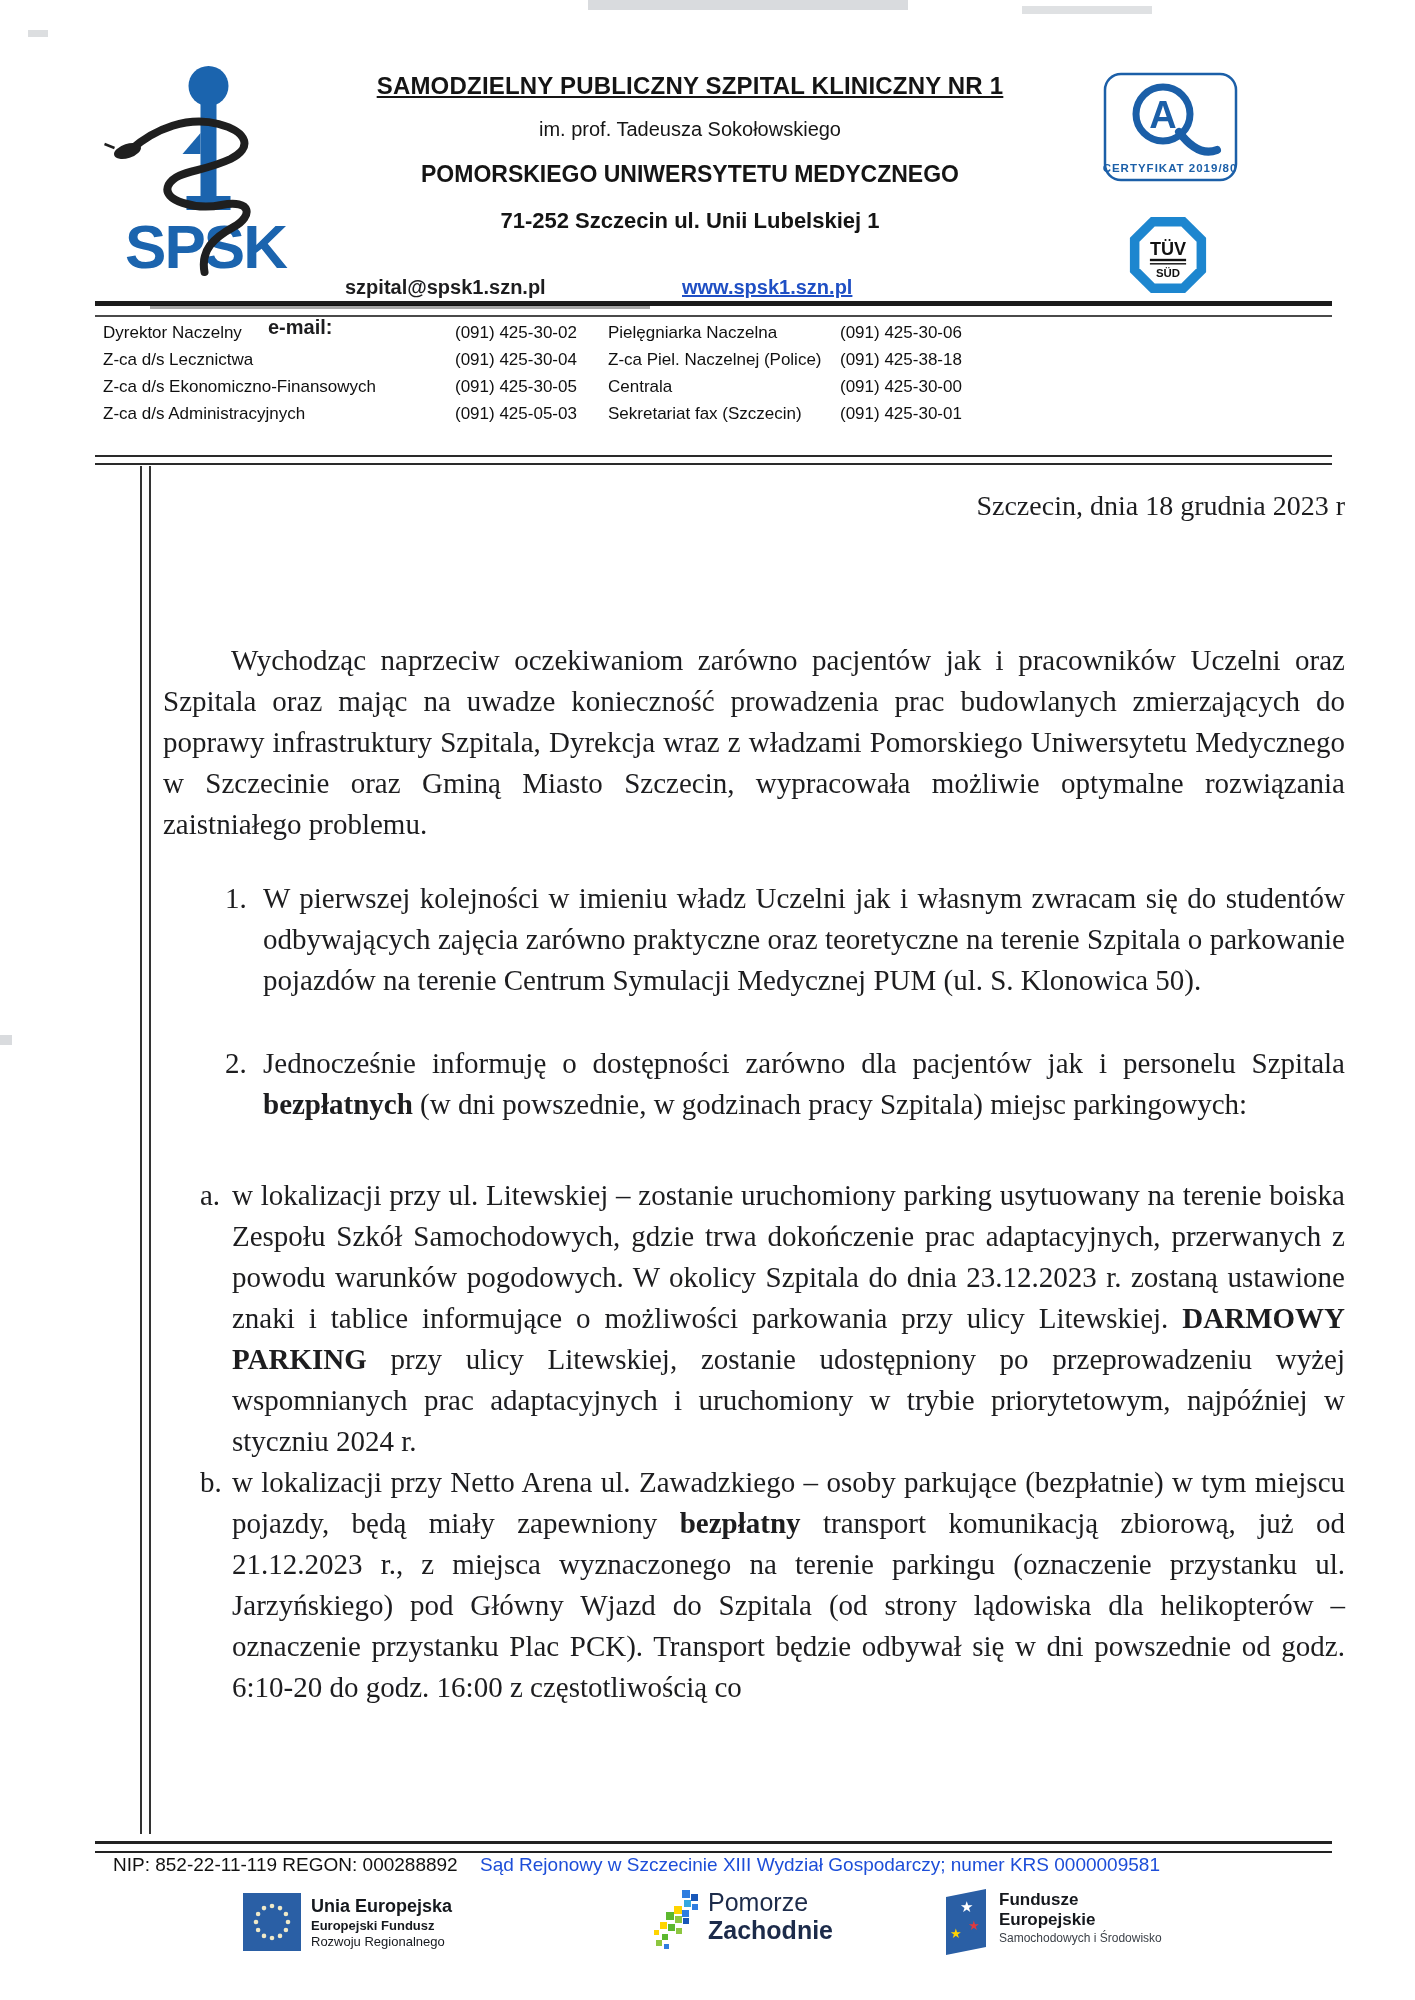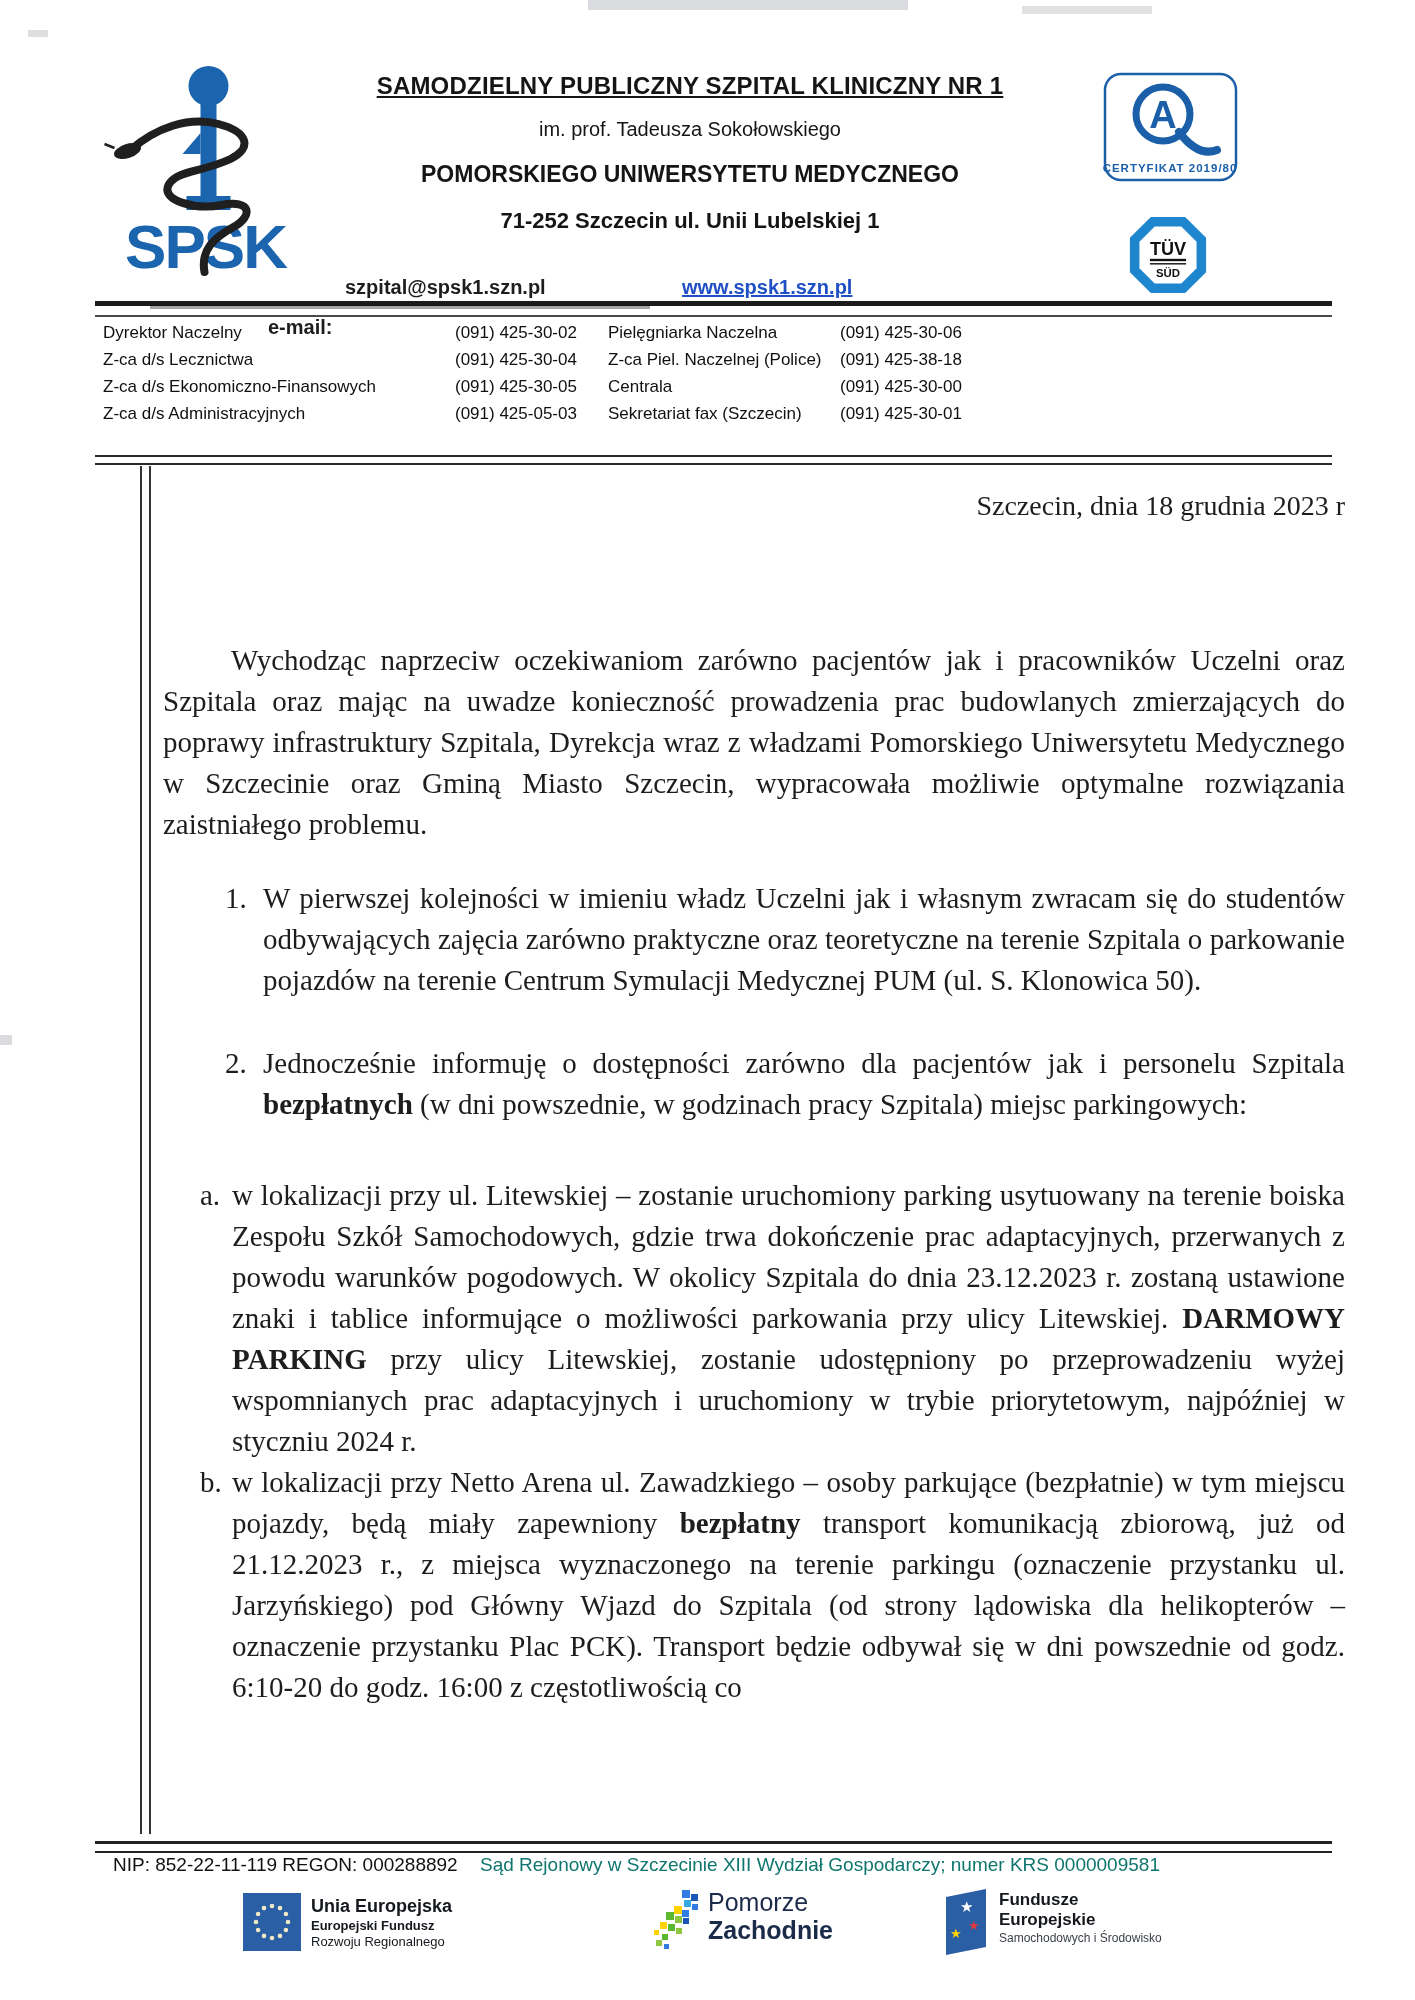--- a/index.html
+++ b/index.html
@@ -56,21 +56,21 @@
   .li-letter { padding-left:69px; }
   .li-letter .marker { left:37px; }
   .mb42 { margin-bottom:42px; }
   .mb50 { margin-bottom:50px; }
   .bold { font-weight:bold; }
 
   
   .rule3 { position:absolute; left:95px; top:1841px; width:1237px; height:7px;
            border-top:3px solid #222; border-bottom:2px solid #222; }
   .foot-registry { position:absolute; left:113px; top:1854px; font-size:19px; color:#111; }
-  .foot-court { position:absolute; left:480px; top:1854px; font-size:19px; color:#0f766e; }
+  .foot-court { position:absolute; left:480px; top:1854px; font-size:19px; color:#1d4ed8; }
   .logo-block { position:absolute; display:flex; align-items:flex-start; }
   .eu-block { left:243px; top:1893px; }
   .eu-text { margin-left:10px; padding-top:2px; color:#15181d; }
   .eu-t1 { font-size:18px; font-weight:bold; line-height:22px; }
   .eu-t2 { font-size:13px; font-weight:bold; line-height:17px; }
   .eu-t3 { font-size:13px; line-height:16px; }
   .pz-block { left:648px; top:1888px; }
   .pz-text { margin-left:8px; color:#1c2b4a; }
   .pz-t1 { font-size:25px; line-height:28px; font-weight:normal; }
   .pz-t2 { font-size:25px; line-height:28px; font-weight:bold; }

